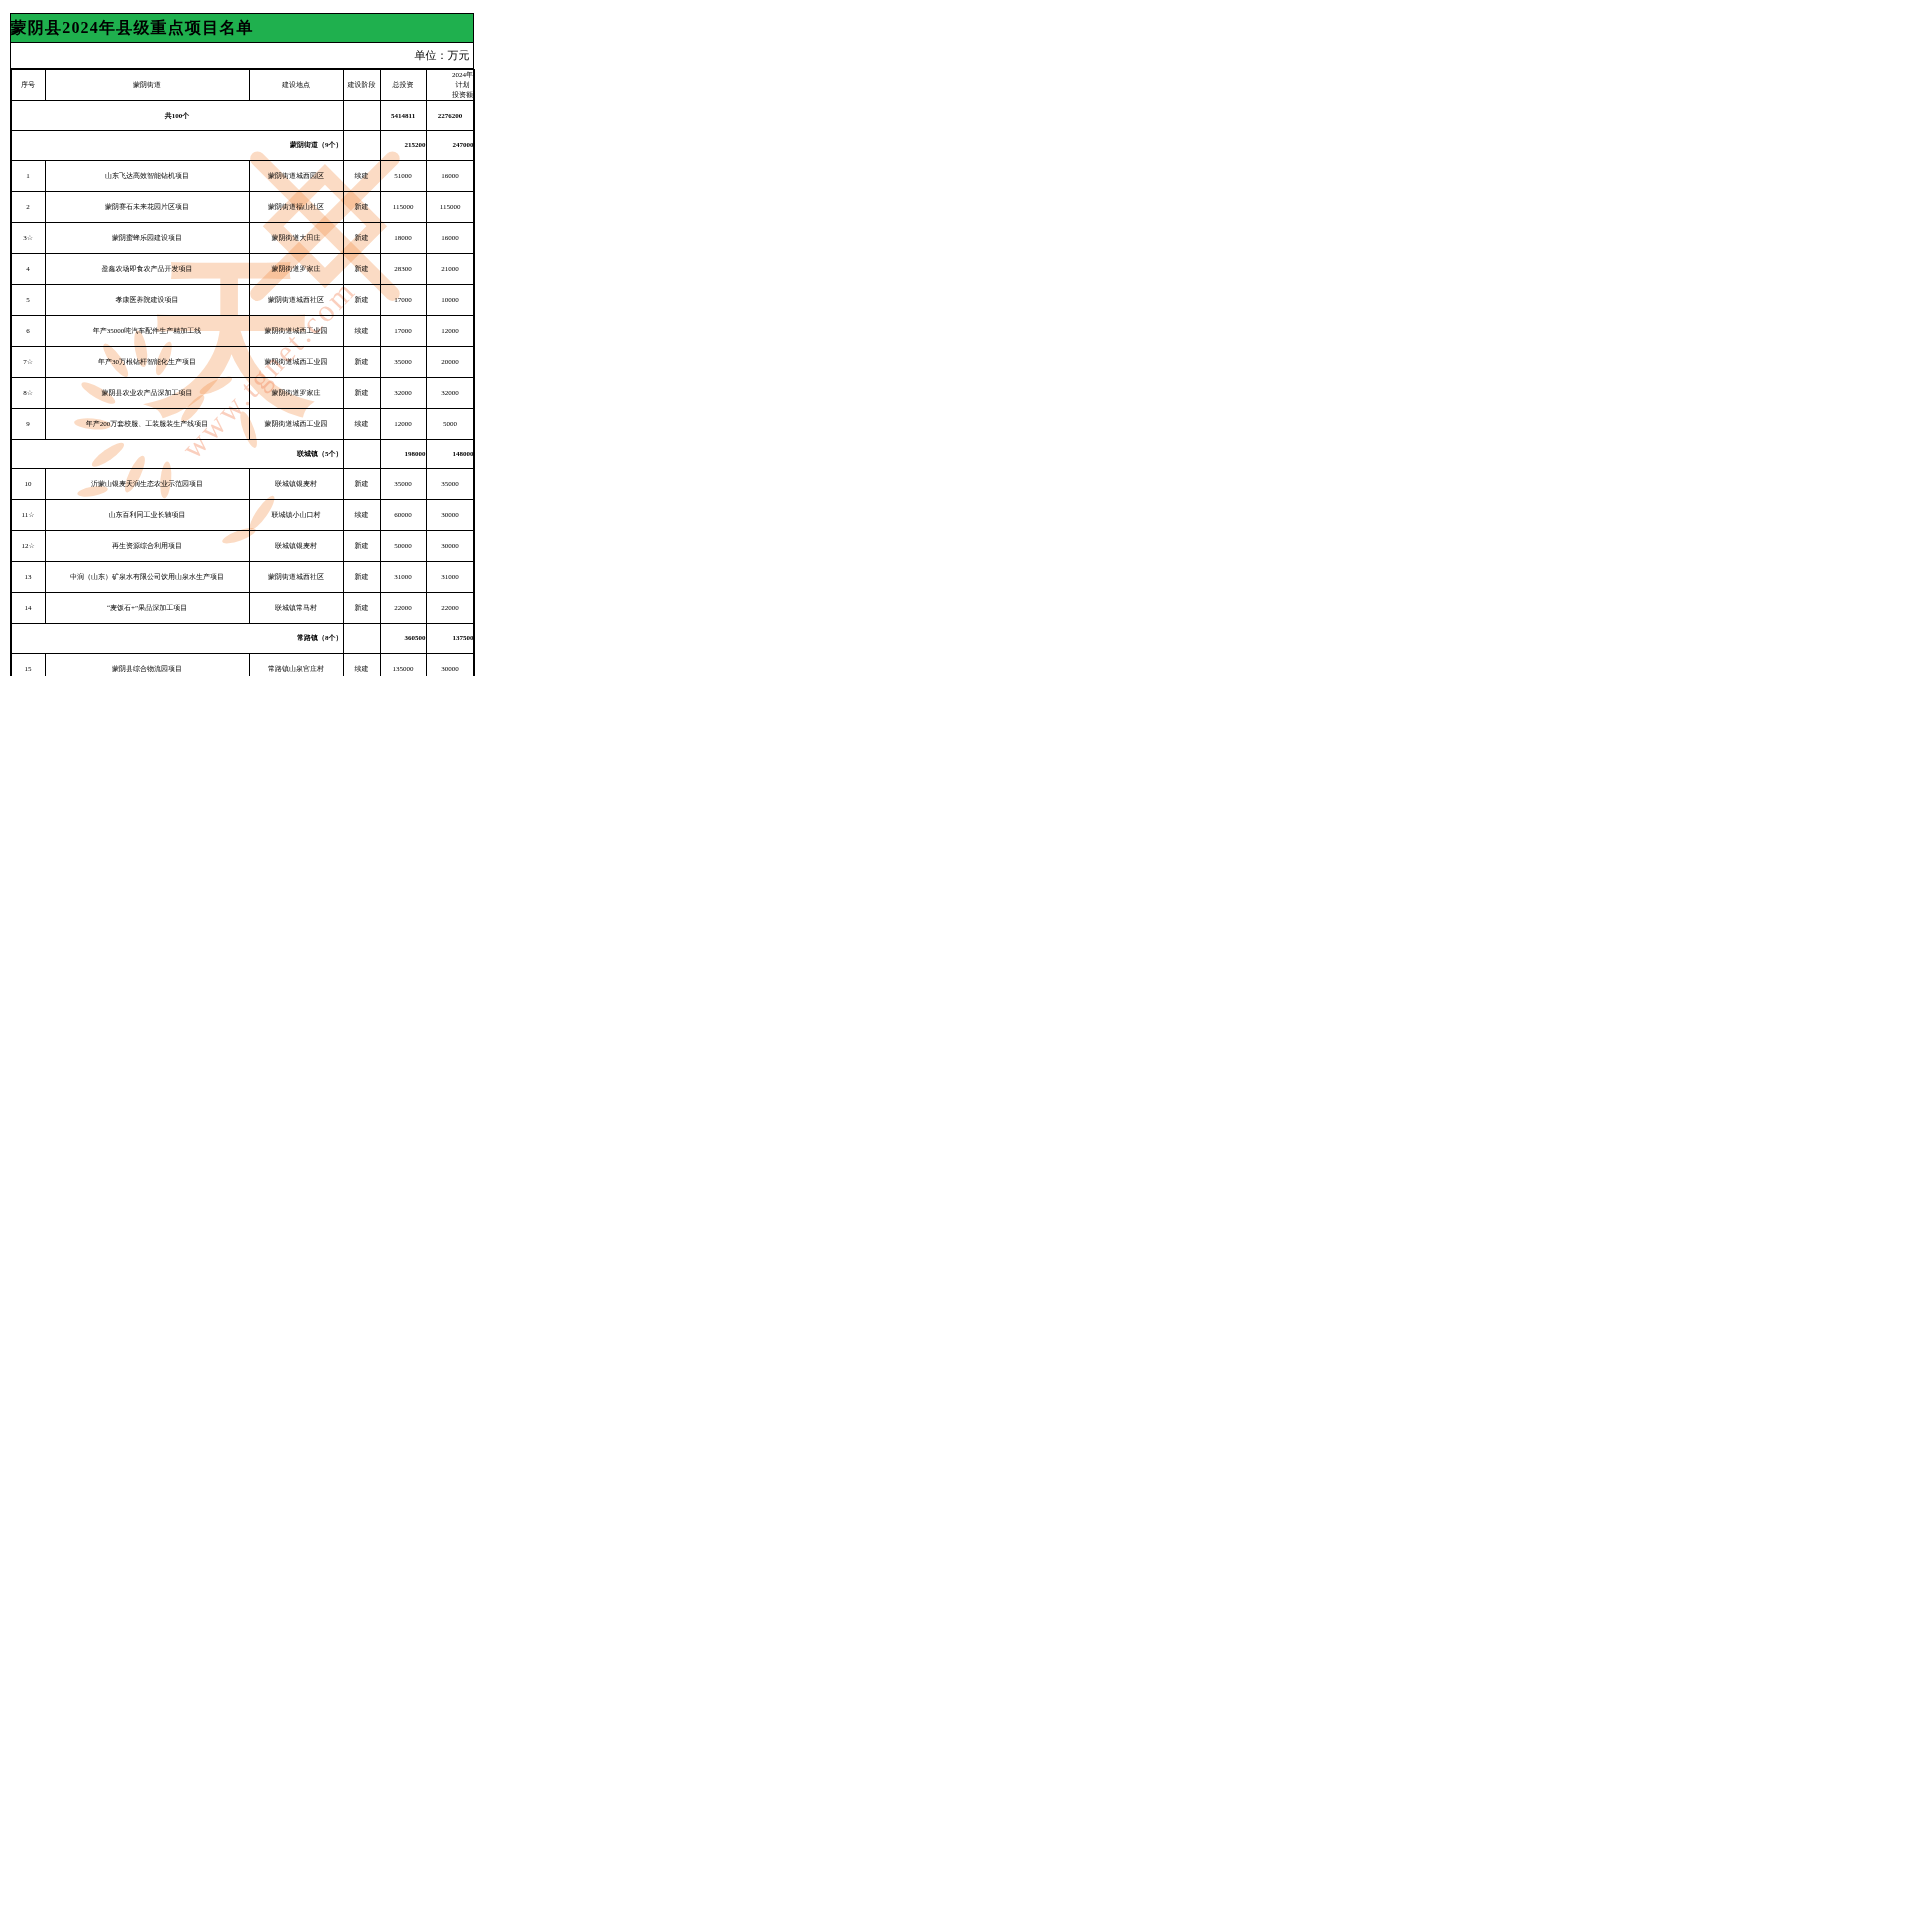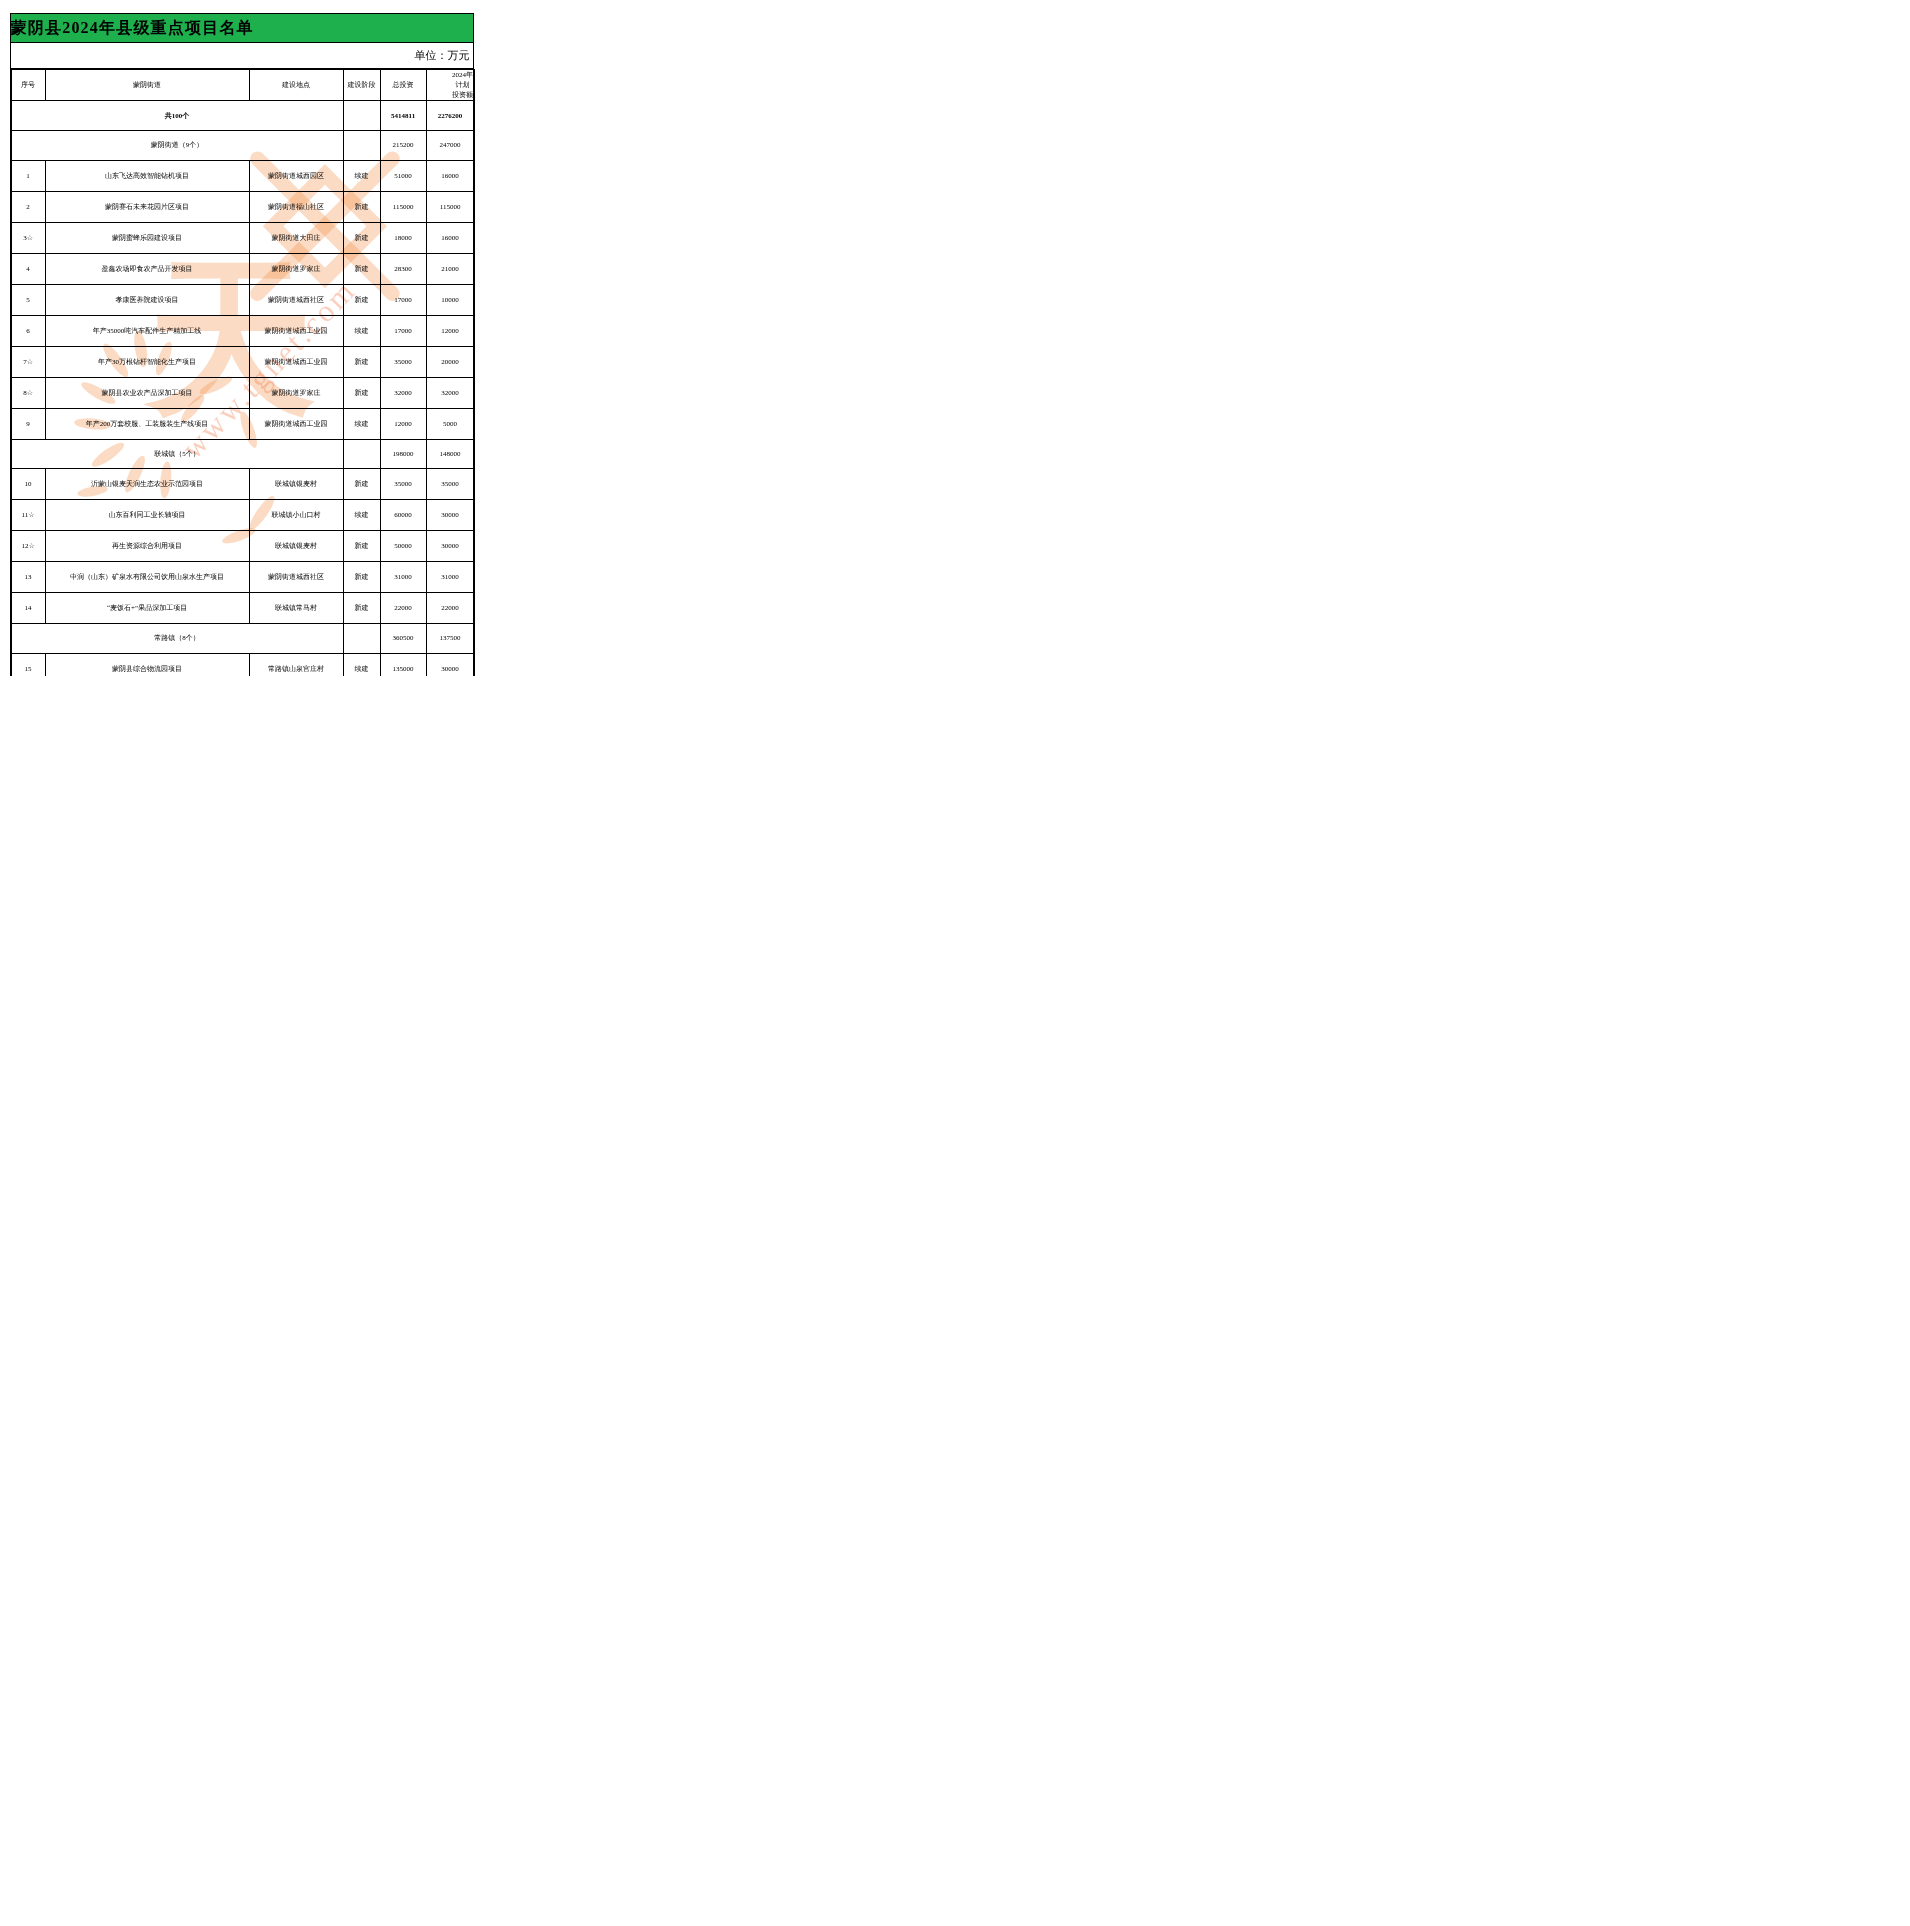--- a/index.html
+++ b/index.html
@@ -50,21 +50,21 @@
     text-align:center;
     vertical-align:middle;
     padding:0;
     background:transparent;
     overflow:hidden;
   }
   thead tr{height:29px;}
   th{font-weight:normal;}
   th .two-line{line-height:1.45;display:block;margin-left:25px;}
   tr.sum td{height:29px;font-weight:bold;}
-  tr.sec td{height:28.5px;font-weight:normal;}
+  tr.sec td{height:28.5px;font-weight:bold;text-align:right;}
   tr.data td{height:30px;font-weight:normal;}
   td.sec-label{
     text-align:left;
     padding-left:1.5px;
   }
   td.name{
     text-align:left;
     padding-left:5.4px;
   }
   

